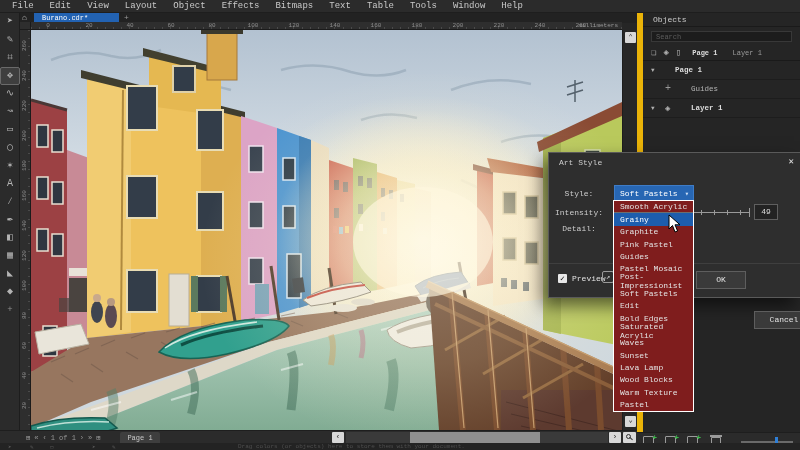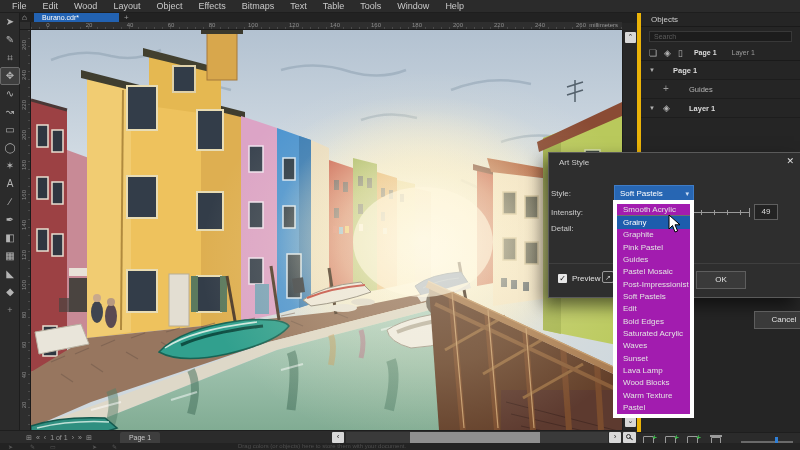--- a/index.html
+++ b/index.html
@@ -1,17 +1,17 @@
 <!DOCTYPE html>
 <html><head>
 <meta charset="utf-8">
 <style>
   html,body{margin:0;padding:0;background:#111;}
   #app{position:relative;width:800px;height:450px;overflow:hidden;background:#262626;
-       font-family:Liberation Sans, sans-serif;-webkit-font-smoothing:antialiased;}
+       font-family:Liberation Mono, monospace;-webkit-font-smoothing:antialiased;}
   #app *{box-sizing:border-box;}
 
   
   .menubar{position:absolute;left:0;top:0;width:800px;height:13px;background:#2b2b2b;
            border-bottom:1px solid #1e1e1e;display:flex;align-items:center;padding-left:4px;}
   .menu-item{font-size:9px;color:#c9c9c9;padding:0 8px;line-height:13px;}
 
   
   .tabbar{position:absolute;left:20px;top:13px;width:617px;height:10px;background:#222;}
   .home-icon{position:absolute;left:2px;top:0;font-size:8px;color:#b8b8b8;line-height:10px;}
@@ -57,21 +57,21 @@
             font-size:7px;text-align:center;line-height:12px;border-radius:2px 2px 0 0;}
   .h-left{left:332px;top:1px;width:12px;height:11px;font-size:8px;line-height:10px;}
   .h-track{position:absolute;left:346px;top:1px;width:262px;height:11px;background:#3a3a3a;}
   .h-thumb{position:absolute;left:64px;top:0;width:130px;height:11px;background:#8f8f8f;}
   .h-right{left:609px;top:1px;width:12px;height:11px;font-size:8px;line-height:10px;}
   .mag-btn{left:623px;top:1px;width:13px;height:11px;}
   .mag-btn i{display:block;position:relative;width:5px;height:5px;border:1px solid #333;border-radius:50%;margin:2px 0 0 3px;}
   .mag-btn i::after{content:"";position:absolute;width:4px;height:1px;background:#333;right:-3px;bottom:-1px;transform:rotate(40deg);}
 
   
-  .panel{position:absolute;left:637px;top:13px;width:163px;height:419px;background:#252525;border-left:4px solid #eab308;}
+  .panel{position:absolute;left:637px;top:13px;width:163px;height:419px;background:#252525;border-left:6px solid #eab308;}
   .panel-title{height:14px;line-height:14px;padding-left:10px;font-size:8px;color:#cccccc;border-bottom:1px solid #1a1a1a;}
   .panel-search{margin:4px 8px 3px 8px;height:11px;background:#1c1c1c;border:1px solid #383838;
                 font-size:7px;color:#5c5c5c;line-height:10px;padding-left:4px;}
   .panel-tools{height:16px;display:flex;align-items:center;border-bottom:1px solid #1a1a1a;padding-left:8px;gap:7px;}
   .panel-tools .pico{font-size:9px;color:#b2b2b2;}
   .panel-tools .pg{font-size:7px;font-weight:bold;color:#dddddd;margin-left:4px;}
   .panel-tools .ly{font-size:7px;color:#9a9a9a;margin-left:8px;}
   .tree-row{position:relative;height:19px;border-bottom:1px solid #1d1d1d;color:#c0c0c0;}
   .tree-row .caret{position:absolute;left:8px;top:6px;font-size:6px;color:#b0b0b0;}
   .tree-row .lbl{position:absolute;left:32px;top:5px;font-size:7.5px;}
@@ -98,58 +98,58 @@
   
   .statusbar{position:absolute;left:0;top:443px;width:800px;height:7px;background:#232323;overflow:hidden;}
   .statusbar .hint{position:absolute;left:238px;top:0;font-size:6px;color:#4e4e4e;}
   .statusbar .sico{position:absolute;top:0;font-size:6px;color:#555;}
 
   
   .dialog{position:absolute;left:548px;top:152px;width:252px;height:146px;background:#2e2e2e;
           border:1px solid #5a5a5a;border-right:none;box-shadow:-6px 8px 16px rgba(0,0,0,.55);z-index:40;}
   .dlg-title{position:absolute;left:10px;top:5px;font-size:8px;color:#cccccc;}
   .dlg-close{position:absolute;right:6px;top:3px;font-size:9px;color:#e2e2e2;}
-  .dlg-label{position:absolute;left:2px;width:56px;text-align:left;font-size:8px;color:#cccccc;}
+  .dlg-label{position:absolute;left:2px;width:56px;text-align:center;font-size:8px;color:#cccccc;}
   .dd-btn{position:absolute;left:65px;top:32px;width:80px;height:16px;background:#2766b3;border:1px solid #3e7cc7;}
   .dd-btn .v{position:absolute;left:5px;top:3px;font-size:8px;color:#ffffff;}
   .dd-btn .c{position:absolute;right:4px;top:4px;font-size:7px;color:#cfe0f5;}
   .slider-line{position:absolute;left:100px;top:59px;width:101px;height:1px;background:#9a9a9a;}
   .slider-line .tk{position:absolute;top:-2px;width:1px;height:5px;background:#9a9a9a;}
   .slider-line .tk.end{top:-4px;height:9px;}
   .val-box{position:absolute;left:205px;top:51px;width:24px;height:16px;background:#232323;border:1px solid #5f5f5f;
            font-size:8px;color:#dddddd;text-align:center;line-height:14px;}
   .dlg-divider{position:absolute;left:0;top:110px;width:252px;height:1px;background:#3f3f3f;}
   .dlg-check{position:absolute;left:9px;top:121px;width:9px;height:9px;background:#e8e8e8;border-radius:1px;
              font-size:8px;color:#111;line-height:9px;text-align:center;}
   .dlg-preview{position:absolute;left:23px;top:121px;font-size:8px;color:#e2e2e2;}
   .popout{position:absolute;left:53px;top:118px;width:12px;height:12px;border:1px solid #9a9a9a;border-radius:2px;
           font-size:7px;color:#cccccc;text-align:center;line-height:11px;}
   .dlg-btn{position:absolute;top:118px;height:18px;background:#3a3a3a;border:1px solid #5e5e5e;
            font-size:8px;color:#e2e2e2;text-align:center;line-height:16px;}
   .btn-ok{left:147px;width:50px;}
   .btn-cancel{left:205px;width:60px;margin-top:40px;}
 
   
-  .dd-list{position:absolute;left:613px;top:200px;width:81px;background:#a21caf;border:4px solid #ffffff;z-index:60;}
+  .dd-list{position:absolute;left:613px;top:200px;width:81px;background:#7f1d1d;border:1px solid #ffffff;z-index:60;}
   .dd-item{height:12.35px;display:flex;align-items:center;padding-left:6px;font-size:8px;color:#e3e3e3;}
   .dd-item.hl{background:#1d5dad;color:#fff;}
   .dd-item.first{border-bottom:1px solid #6e6e6e;}
 
   
   .cursor{position:absolute;left:668px;top:214px;z-index:80;}
 </style>
 </head>
 <body>
 
 <div id="app">
 
   <div class="menubar">
       <span class="menu-item">File</span>
       <span class="menu-item">Edit</span>
-      <span class="menu-item">Wood</span>
+      <span class="menu-item">View</span>
       <span class="menu-item">Layout</span>
       <span class="menu-item">Object</span>
       <span class="menu-item">Effects</span>
       <span class="menu-item">Bitmaps</span>
       <span class="menu-item">Text</span>
       <span class="menu-item">Table</span>
       <span class="menu-item">Tools</span>
       <span class="menu-item">Window</span>
       <span class="menu-item">Help</span>
     </div>

